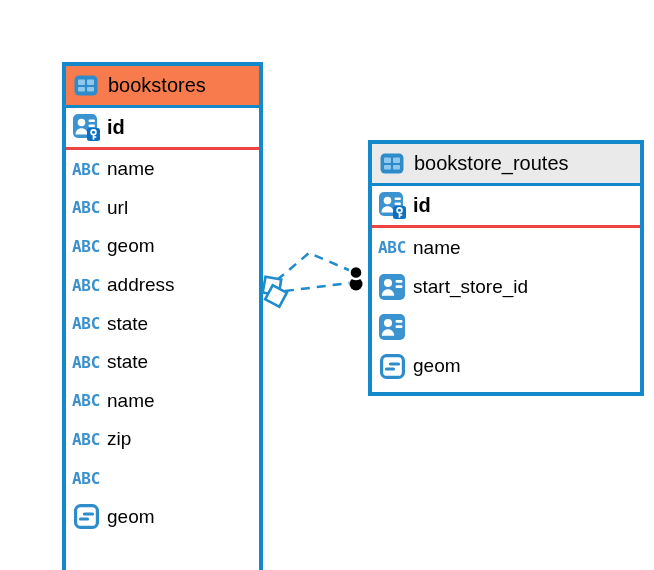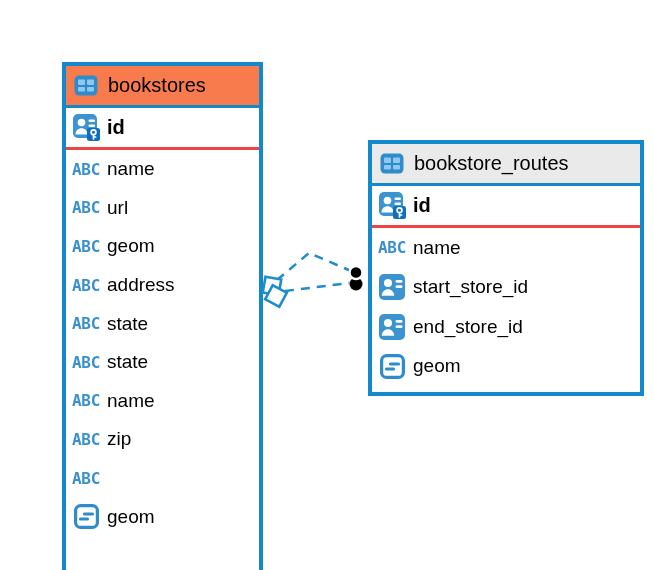--- a/index.html
+++ b/index.html
@@ -181,21 +181,20 @@
         <div class="col-row">
           <span class="icon">
             <svg width="26" height="26" viewBox="0 0 26 26">
               <rect x="0" y="0" width="26" height="26" rx="5" fill="#3B93D0"></rect>
               <circle cx="9" cy="9" r="4" fill="#ffffff"></circle>
               <path d="M2.8 21.8 c0-4.2 3-6.6 6.2-6.6 s6.2 2.4 6.2 6.6 z" fill="#ffffff"></path>
               <rect x="16.5" y="6" width="7" height="2.8" rx="1.4" fill="#ffffff"></rect>
               <rect x="16.5" y="11.3" width="7" height="2.8" rx="1.4" fill="#ffffff"></rect>
             </svg>
           </span>
-          <span>end_store_id</span>
         </div>
         <div class="col-row">
           <span class="icon">
             <svg width="25" height="25" viewBox="0 0 25 25">
               <rect x="1.6" y="1.6" width="21.8" height="21.8" rx="5" fill="none" stroke="#2F8CCB" stroke-width="3.2"></rect>
               <path d="M10.5 10 L18.5 10 M6.5 15 L13.5 15" fill="none" stroke="#2F8CCB" stroke-width="3.2" stroke-linecap="round"></path>
             </svg>
           </span>
           <span>geom</span>
         </div>

